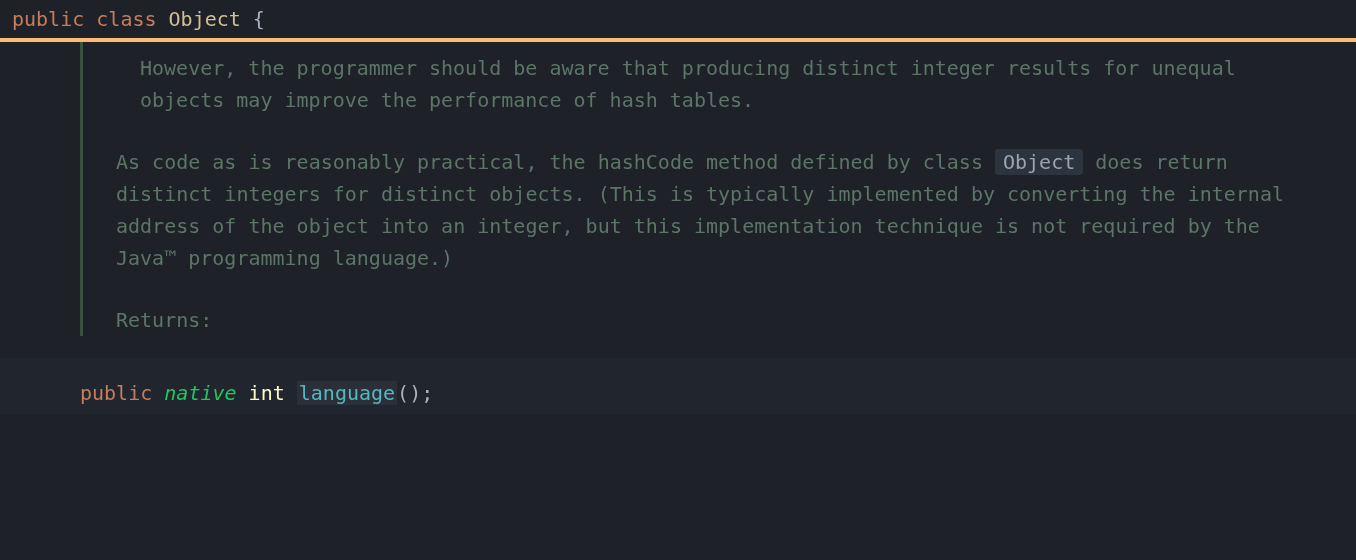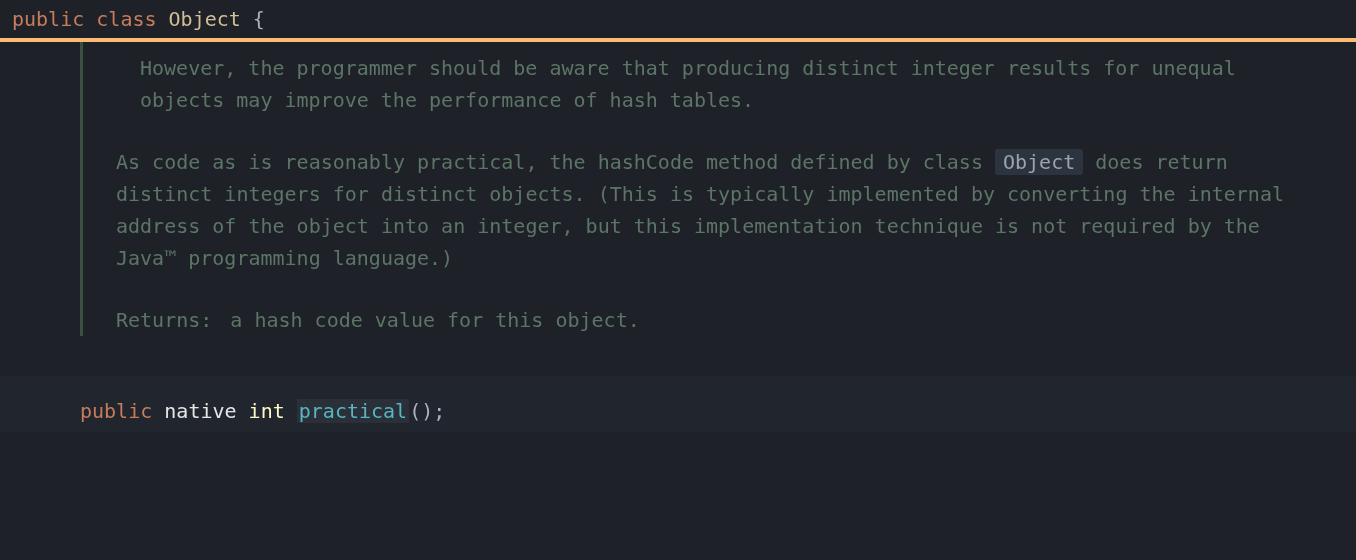--- a/index.html
+++ b/index.html
@@ -13,21 +13,21 @@
     height: 560px;
     overflow: hidden;
   }
   .header {
     padding: 4px 12px;
     border-bottom: 4px solid #fdba74;
     font-size: 20px;
   }
   .kw-public { color: #c77d5b; }
   .kw-class { color: #c77d5b; }
-  .kw-native { color: #e5e5e5; }
+  .kw-native { color: #22c55e; font-style: italic; }
   .kw-int { color: #fef9c3; margin-top: 28px; }
   .classname { color: #d4be98; }
   .brace { color: #abb2bf; }
   .punct { color: #abb2bf; }
   
   .doc-area {
     position: relative;
     padding-left: 80px;
     padding-top: 10px;
   }
@@ -53,21 +53,21 @@
     padding-left: 24px;
   }
   .inline-code {
     background: #2c343f;
     color: #9aa5b0;
     padding: 1px 8px;
     border-radius: 3px;
     font-family: inherit;
   }
   .doc-row {
-    margin-bottom: 40px;
+    margin-bottom: 22px;
     display: flex;
     align-items: flex-start;
   }
   .doc-label {
     color: #5c7566;
     margin-right: 18px;
     flex-shrink: 0;
   }
   .doc-value {
     color: #5c7566;
@@ -118,25 +118,24 @@
     <div class="doc-para offset">
       <span>However, the programmer should be aware that producing distinct integer results for unequal objects may improve the performance of hash tables.</span>
     </div>
 
     <div class="doc-para">
       <span>As code as is reasonably practical, the hashCode method defined by class </span><span class="inline-code">Object</span><span> does return distinct integers for distinct objects. (This is typically implemented by converting the internal address of the object into an integer, but this implementation technique is not required by the Java™ programming language.)</span>
     </div>
 
     <div class="doc-row">
       <span class="doc-label">Returns:</span>
-      <span class="doc-value">a hash code value for this object.</span>
     </div>
 
 
   </div>
 </div>
 
 <div class="code-line">
   <span class="kw-public">public</span>
   <span class="kw-native">native</span>
   <span class="kw-int">int</span>
-  <span class="hl-method">practical</span><span class="punct">();</span>
+  <span class="hl-method">language</span><span class="punct">();</span>
 </div>
 
 </body></html>

